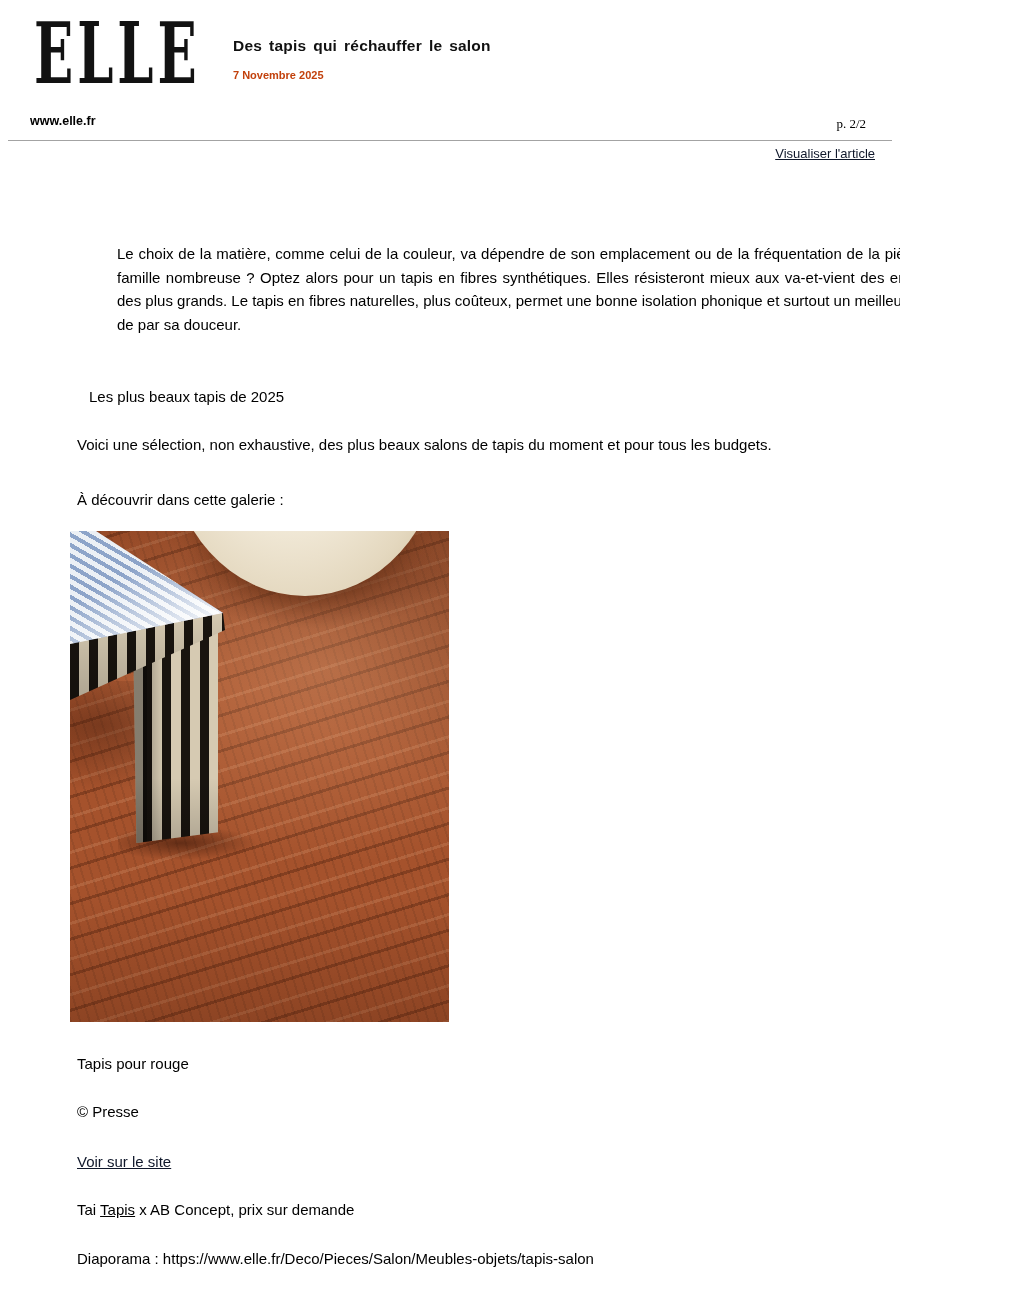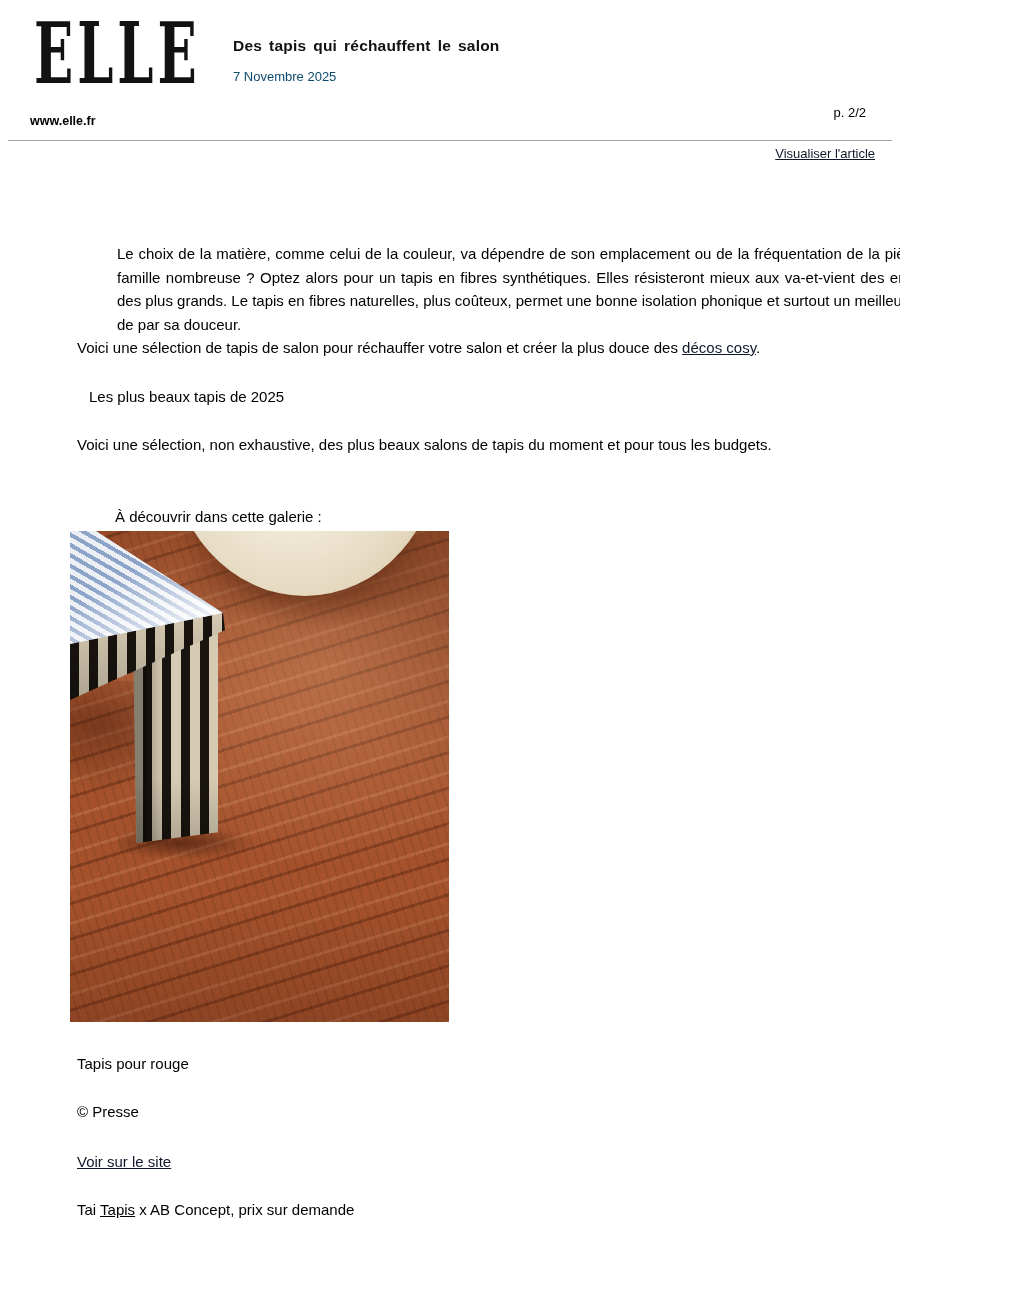--- a/index.html
+++ b/index.html
@@ -23,24 +23,24 @@
     transform:scale(0.56,0.92);
     transform-origin:left top;
     color:#121212;
     white-space:nowrap;
   }
   .title-block { position:absolute; left:233px; top:37px; }
   .article-title {
     font-weight:bold; font-size:15.5px; letter-spacing:0.2px; word-spacing:2.5px;
     color:#111;
   }
-  .article-date { font-weight:normal; font-size:13px; margin-top:14px; color:#0c4a6e; }
+  .article-date { font-weight:bold; font-size:11px; margin-top:14px; color:#c2410c; }
 
   .site-url { position:absolute; left:30px; top:114px; font-weight:bold; font-size:12.5px; }
-  .page-num { position:absolute; right:34px; top:105px; font-size:13px; }
+  .page-num { position:absolute; right:34px; top:116px; font-size:13px;font-family:Liberation Serif, serif; }
 
   .rule {
     position:absolute; left:8px; right:8px; top:140px;
     border-top:1px solid #a3a3a3; height:0;
   }
   .view-article {
     position:absolute; right:25px; top:146px;
     font-size:13px;
   }
   a.lnk { color:#0f172a; text-decoration:underline; cursor:pointer; }
@@ -116,43 +116,42 @@
   .caption-line { white-space:nowrap; }
 </style>
 </head>
 <body>
 
 <div class="page">
 
   <div class="logo">ELLE</div>
 
   <div class="title-block">
-    <div class="article-title">Des tapis qui réchauffent le salon</div>
+    <div class="article-title">Des tapis qui réchauffer le salon</div>
     <div class="article-date">7 Novembre 2025</div>
   </div>
 
   <div class="site-url">www.elle.fr</div>
   <div class="page-num">p. 2/2</div>
 
   <div class="rule"></div>
 
   <div class="view-article">
     <a class="lnk">Visualiser l'article</a>
   </div>
 
   <div class="blk" style="top:242px;">
     <p class="justify">Le choix de la matière, comme celui de la couleur, va dépendre de son emplacement ou de la fréquentation de la pièce. Une famille nombreuse ? Optez alors pour un tapis en fibres synthétiques. Elles résisteront mieux aux va-et-vient des enfants et des plus grands. Le tapis en fibres naturelles, plus coûteux, permet une bonne isolation phonique et surtout un meilleur confort de par sa douceur.</p>
-    <p><span>Voici une sélection de tapis de salon pour réchauffer votre salon et créer la plus douce des </span><a class="lnk">décos cosy</a><span>.</span></p>
   </div>
 
   <div class="blk" style="top:385px;margin-left:12px;">Les plus beaux tapis de 2025</div>
 
   <div class="blk" style="top:433px;">Voici une sélection, non exhaustive, des plus beaux salons de tapis du moment et pour tous les budgets.</div>
 
-  <div class="blk" style="top:505px;margin-left:38px;">À découvrir dans cette galerie :</div>
+  <div class="blk" style="top:488px;">À découvrir dans cette galerie :</div>
 
   <div class="photo">
     <div class="rug"></div>
     <div class="pouf-shadow"></div>
     <div class="pouf"></div>
     <div class="table-shadow"></div>
     <div class="leg-shadow"></div>
     <div class="table-leg"></div>
     <div class="table-band"></div>
     <div class="table-top"></div>
@@ -161,14 +160,15 @@
   <div class="blk caption-line" style="top:1052px;">Tapis pour rouge</div>
 
   <div class="blk caption-line" style="top:1150px;">
     <a class="lnk">Voir sur le site</a>
   </div>
 
   <div class="blk caption-line" style="top:1100px;">© Presse</div>
 
   <div class="blk caption-line" style="top:1198px;"><span>Tai </span><span class="u-black">Tapis</span><span> x AB Concept, prix sur demande</span></div>
 
+  <div class="blk caption-line" style="top:1247px;">Diaporama : https://www.elle.fr/Deco/Pieces/Salon/Meubles-objets/tapis-salon</div>
 
 </div>
 
 </body></html>

